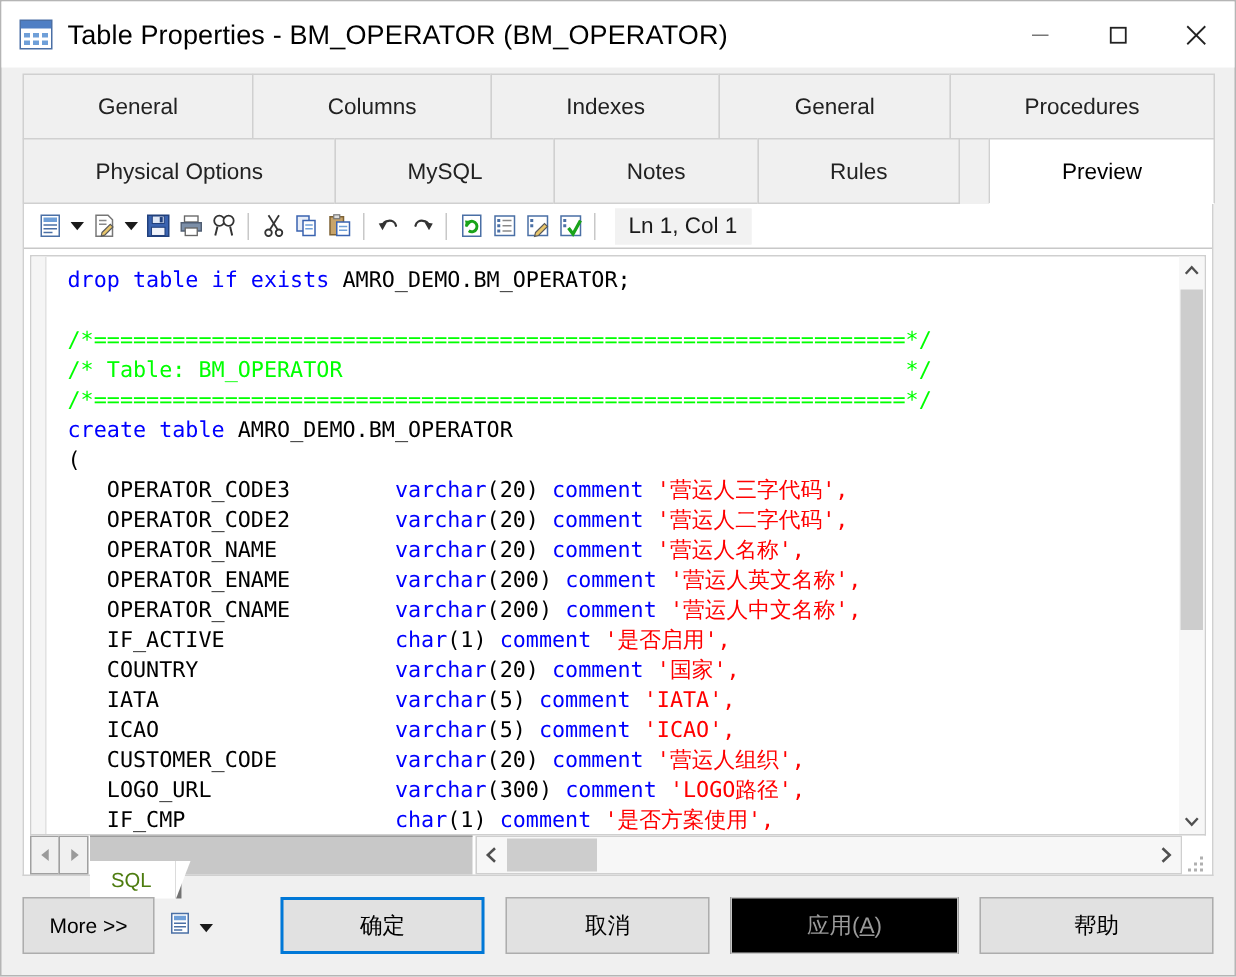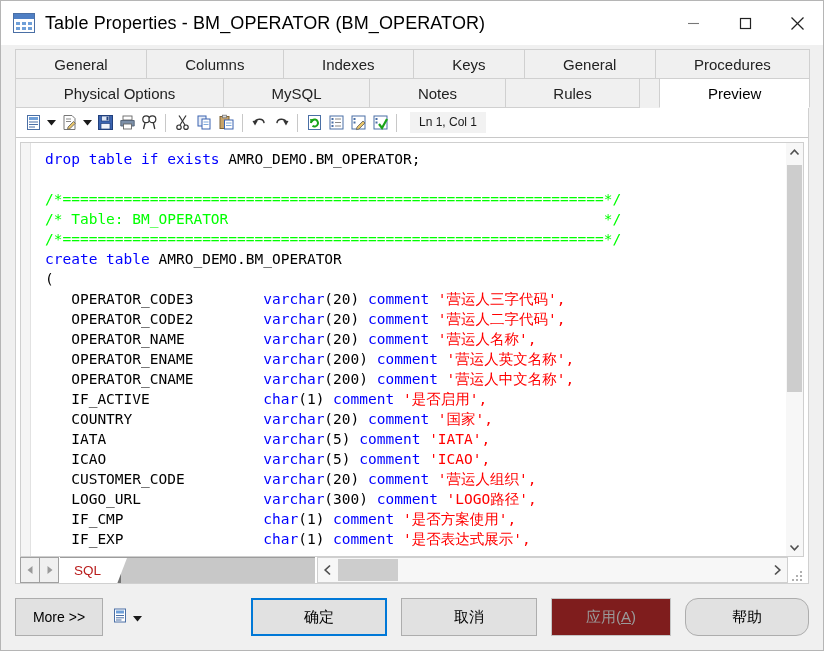--- a/index.html
+++ b/index.html
@@ -46,21 +46,21 @@
     width:52px;display:flex;align-items:center;justify-content:center;
     cursor:default;user-select:none;
   }
   .wc svg{display:block;}
 
   
   .tabwrap{padding:4px 14px 0 14px;box-sizing:border-box;}
   .tabrow{display:flex;}
   .tab{
     flex:1 1 auto;
-    height:30px;
+    height:44px;
     background:#f0f0f0;
     border:1px solid #d0d0d0;
     border-bottom:1px solid #d0d0d0;
     margin-right:-1px;
     display:flex;align-items:center;justify-content:center;
     font-size:15px;color:#222;
     box-sizing:border-box;
     cursor:default;user-select:none;
     white-space:nowrap;
     position:relative;
@@ -103,21 +103,21 @@
     display:flex;align-items:center;justify-content:center;
     cursor:default;border:1px solid transparent;box-sizing:border-box;
     flex:0 0 auto;
   }
   .tbtn.arrow{width:14px;}
   .tsep{width:1px;height:18px;background:#c8c8c8;margin:0 5px;flex:0 0 auto;}
   .lncol{
     margin-left:8px;
     background:#f2f2f2;
     border:1px solid #f2f2f2;
-    font-size:12px;color:#1a1a1a;
+    font-size:15px;color:#1a1a1a;
     padding:2px 8px 3px 8px;
     white-space:nowrap;
     flex:0 0 auto;
   }
 
   
   .editorwrap{
     flex:1 1 auto;
     display:flex;
     min-height:0;
@@ -195,25 +195,25 @@
   .sqltabs{
     flex:0 0 auto;
     width:255px;
     background:#c8c8c8;
     border-top:1px solid #9c9c9c;
     position:relative;
     margin-left:2px;
     box-sizing:border-box;
   }
   .sqltab{
-    position:absolute;left:0;top:0;height:100%;
+    position:absolute;left:0;top:16px;height:100%;
     background:#ffffff;
     padding:0 16px 0 14px;
     display:flex;align-items:center;
-    font-size:13.5px;color:#b91c1c;
+    font-size:13.5px;color:#4d7c0f;
     border-right:4px solid #737373;
     box-sizing:border-box;
     transform:skewX(0deg);
     cursor:default;
   }
   .sqltab:after{
     content:"";position:absolute;right:-10px;top:0;
     border-left:10px solid #ffffff;
     border-bottom:26px solid transparent;
   }
@@ -257,23 +257,23 @@
     display:flex;align-items:center;justify-content:center;
     cursor:default;user-select:none;
     box-sizing:border-box;
   }
   .btn.more{width:88px;font-size:14px;}
   .btn.primary{
     width:136px;border:2px solid #0078d7;background:#e1e1e1;
   }
   .btn.std{width:136px;}
   .btn.disabled{
-    width:120px;color:#9a9a9a;background:#7f1d1d;border-color:#c4c4c4;
-  }
-  .btn.help{width:124px;border-radius:13px;}
+    width:152px;color:#9a9a9a;background:#000000;border-color:#c4c4c4;
+  }
+  .btn.help{width:156px;}
   .footer-icon{
     margin-left:10px;display:flex;align-items:center;gap:5px;
     cursor:default;
   }
   .spacer{flex:1 1 auto;}
   .gap{width:14px;flex:0 0 auto;}
   .underline{text-decoration:underline;}
   .watermark{
     position:absolute;
     right:-2px;bottom:8px;
@@ -319,21 +319,20 @@
           </svg>
       </div>
     </div>
   </div>
 
   <div class="tabwrap">
     <div class="tabrow row1">
       <div class="tab">General</div>
       <div class="tab">Columns</div>
       <div class="tab">Indexes</div>
-      <div class="tab">Keys</div>
       <div class="tab">General</div>
       <div class="tab">Procedures</div>
     </div>
     <div class="tabrow row2">
       <div class="tab">Physical Options</div>
       <div class="tab">MySQL</div>
       <div class="tab">Notes</div>
       <div class="tab">Rules</div>
       <div class="tab active">Preview</div>
     </div>

